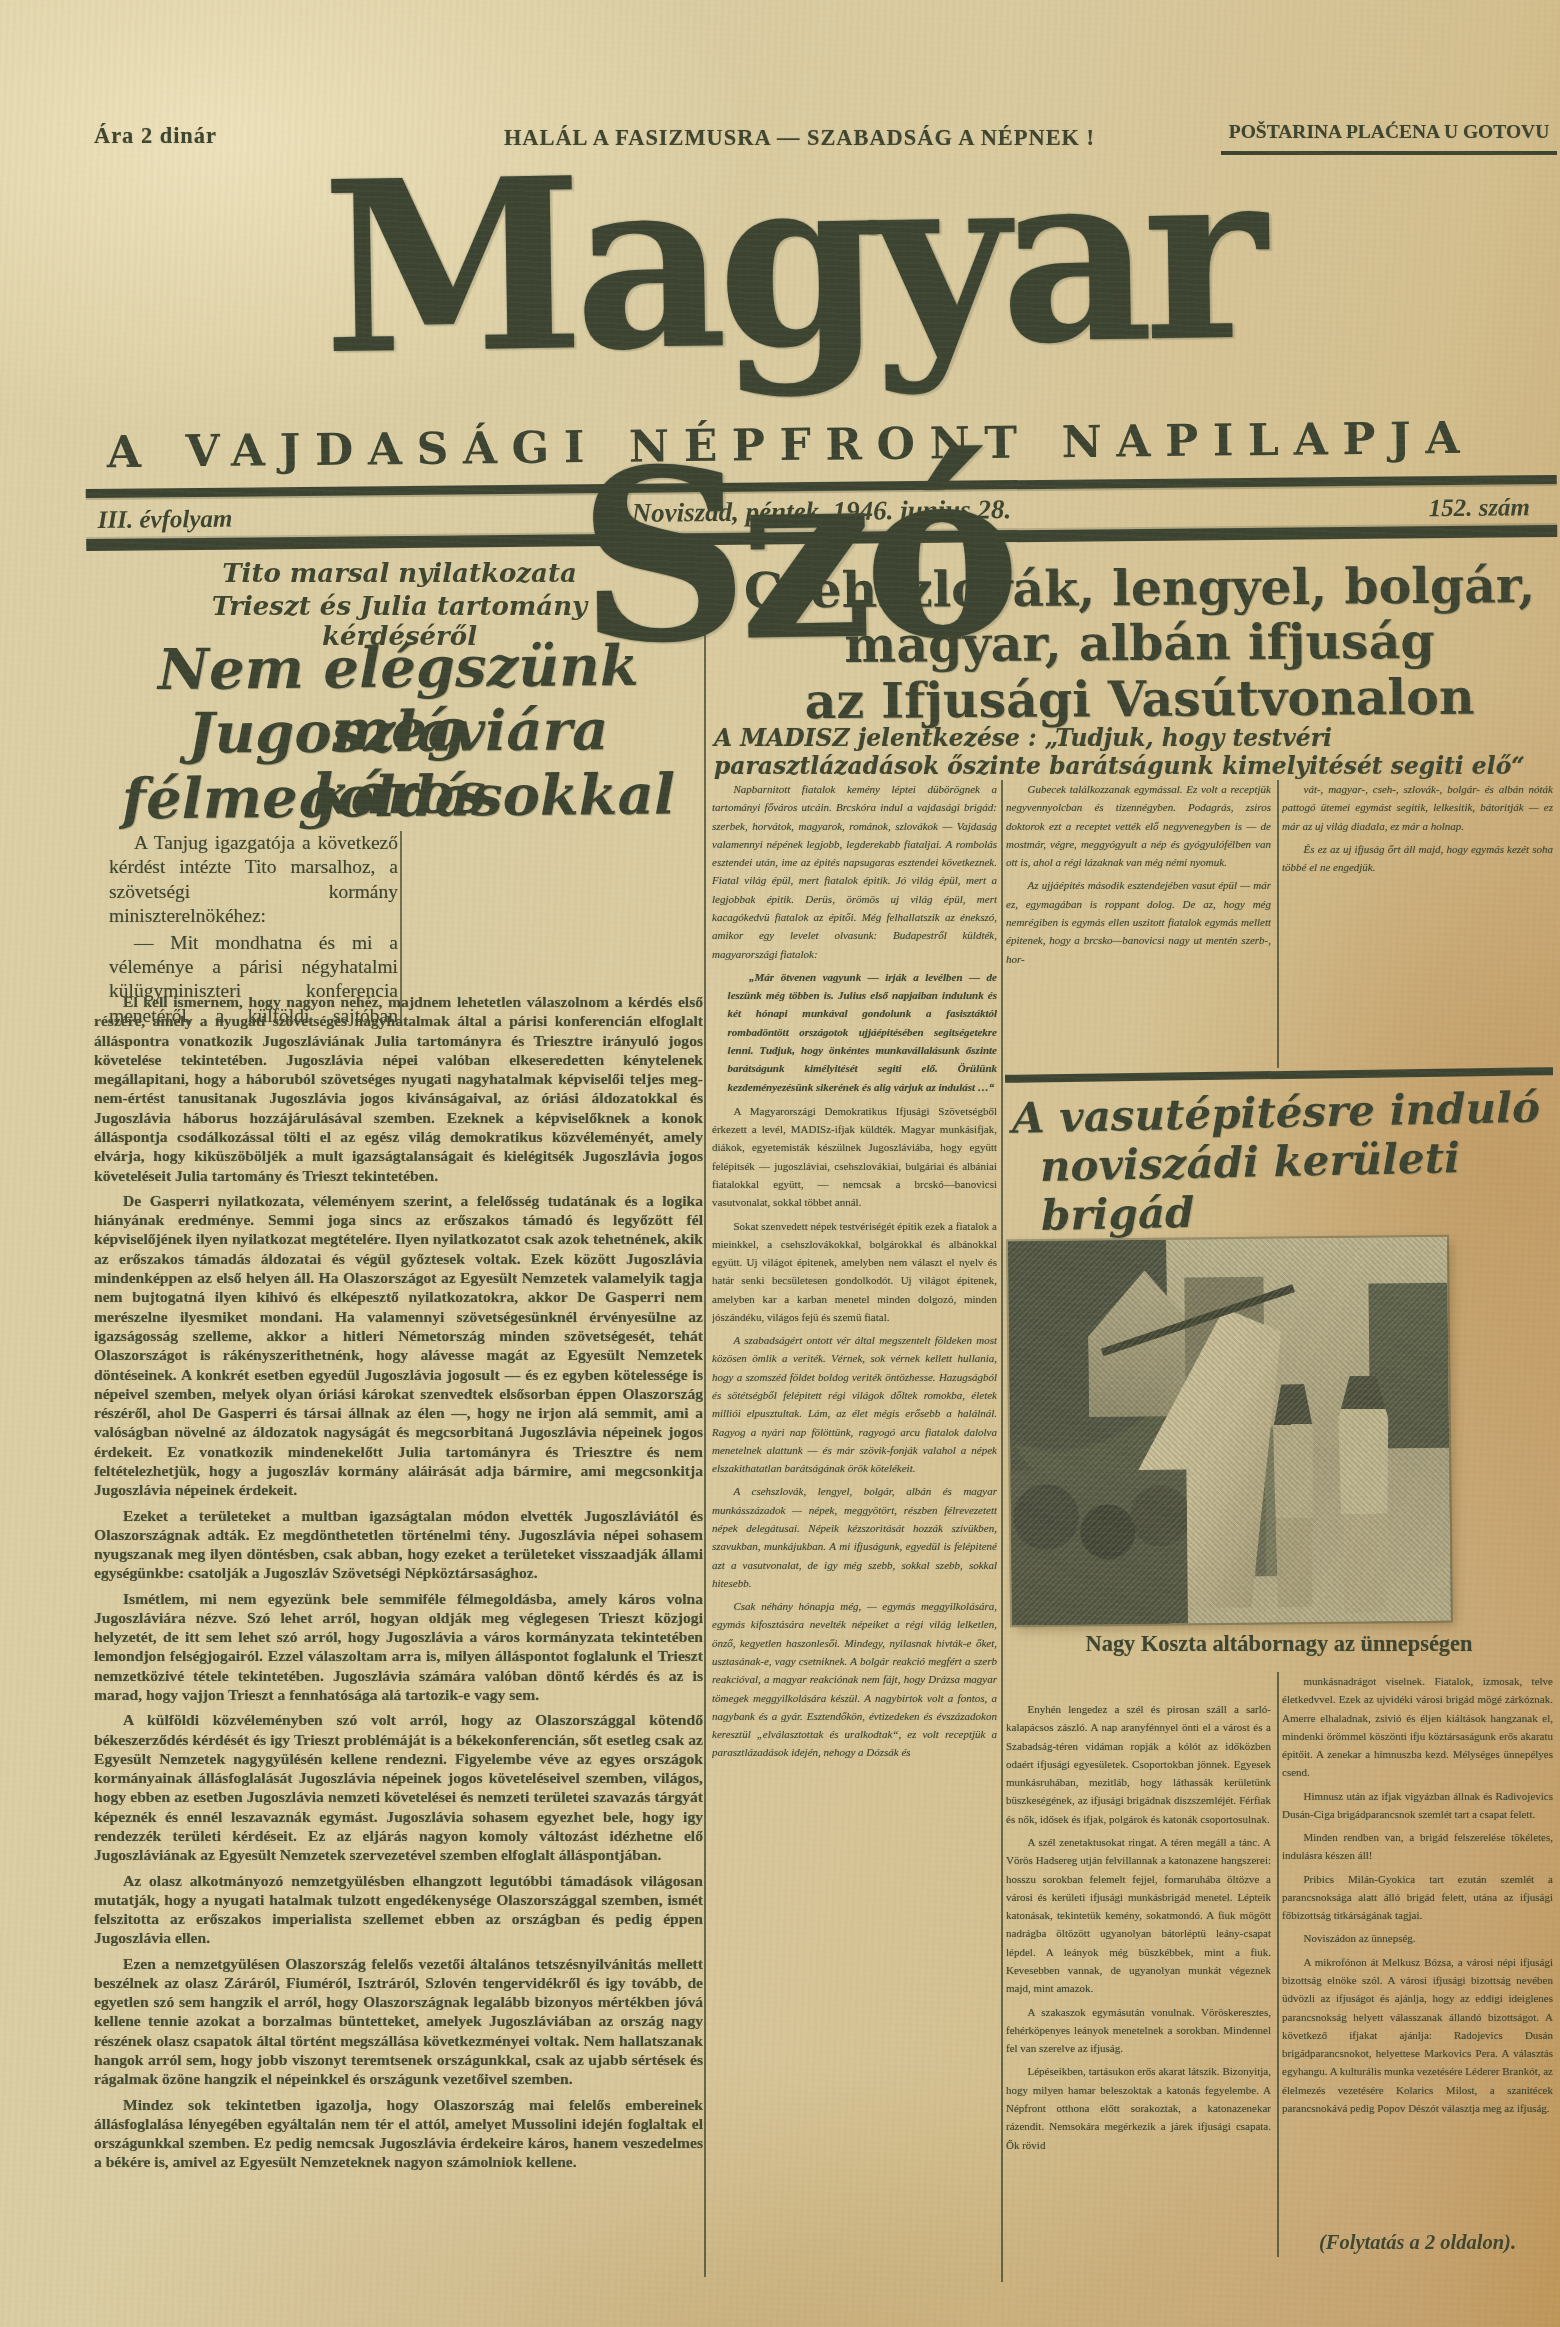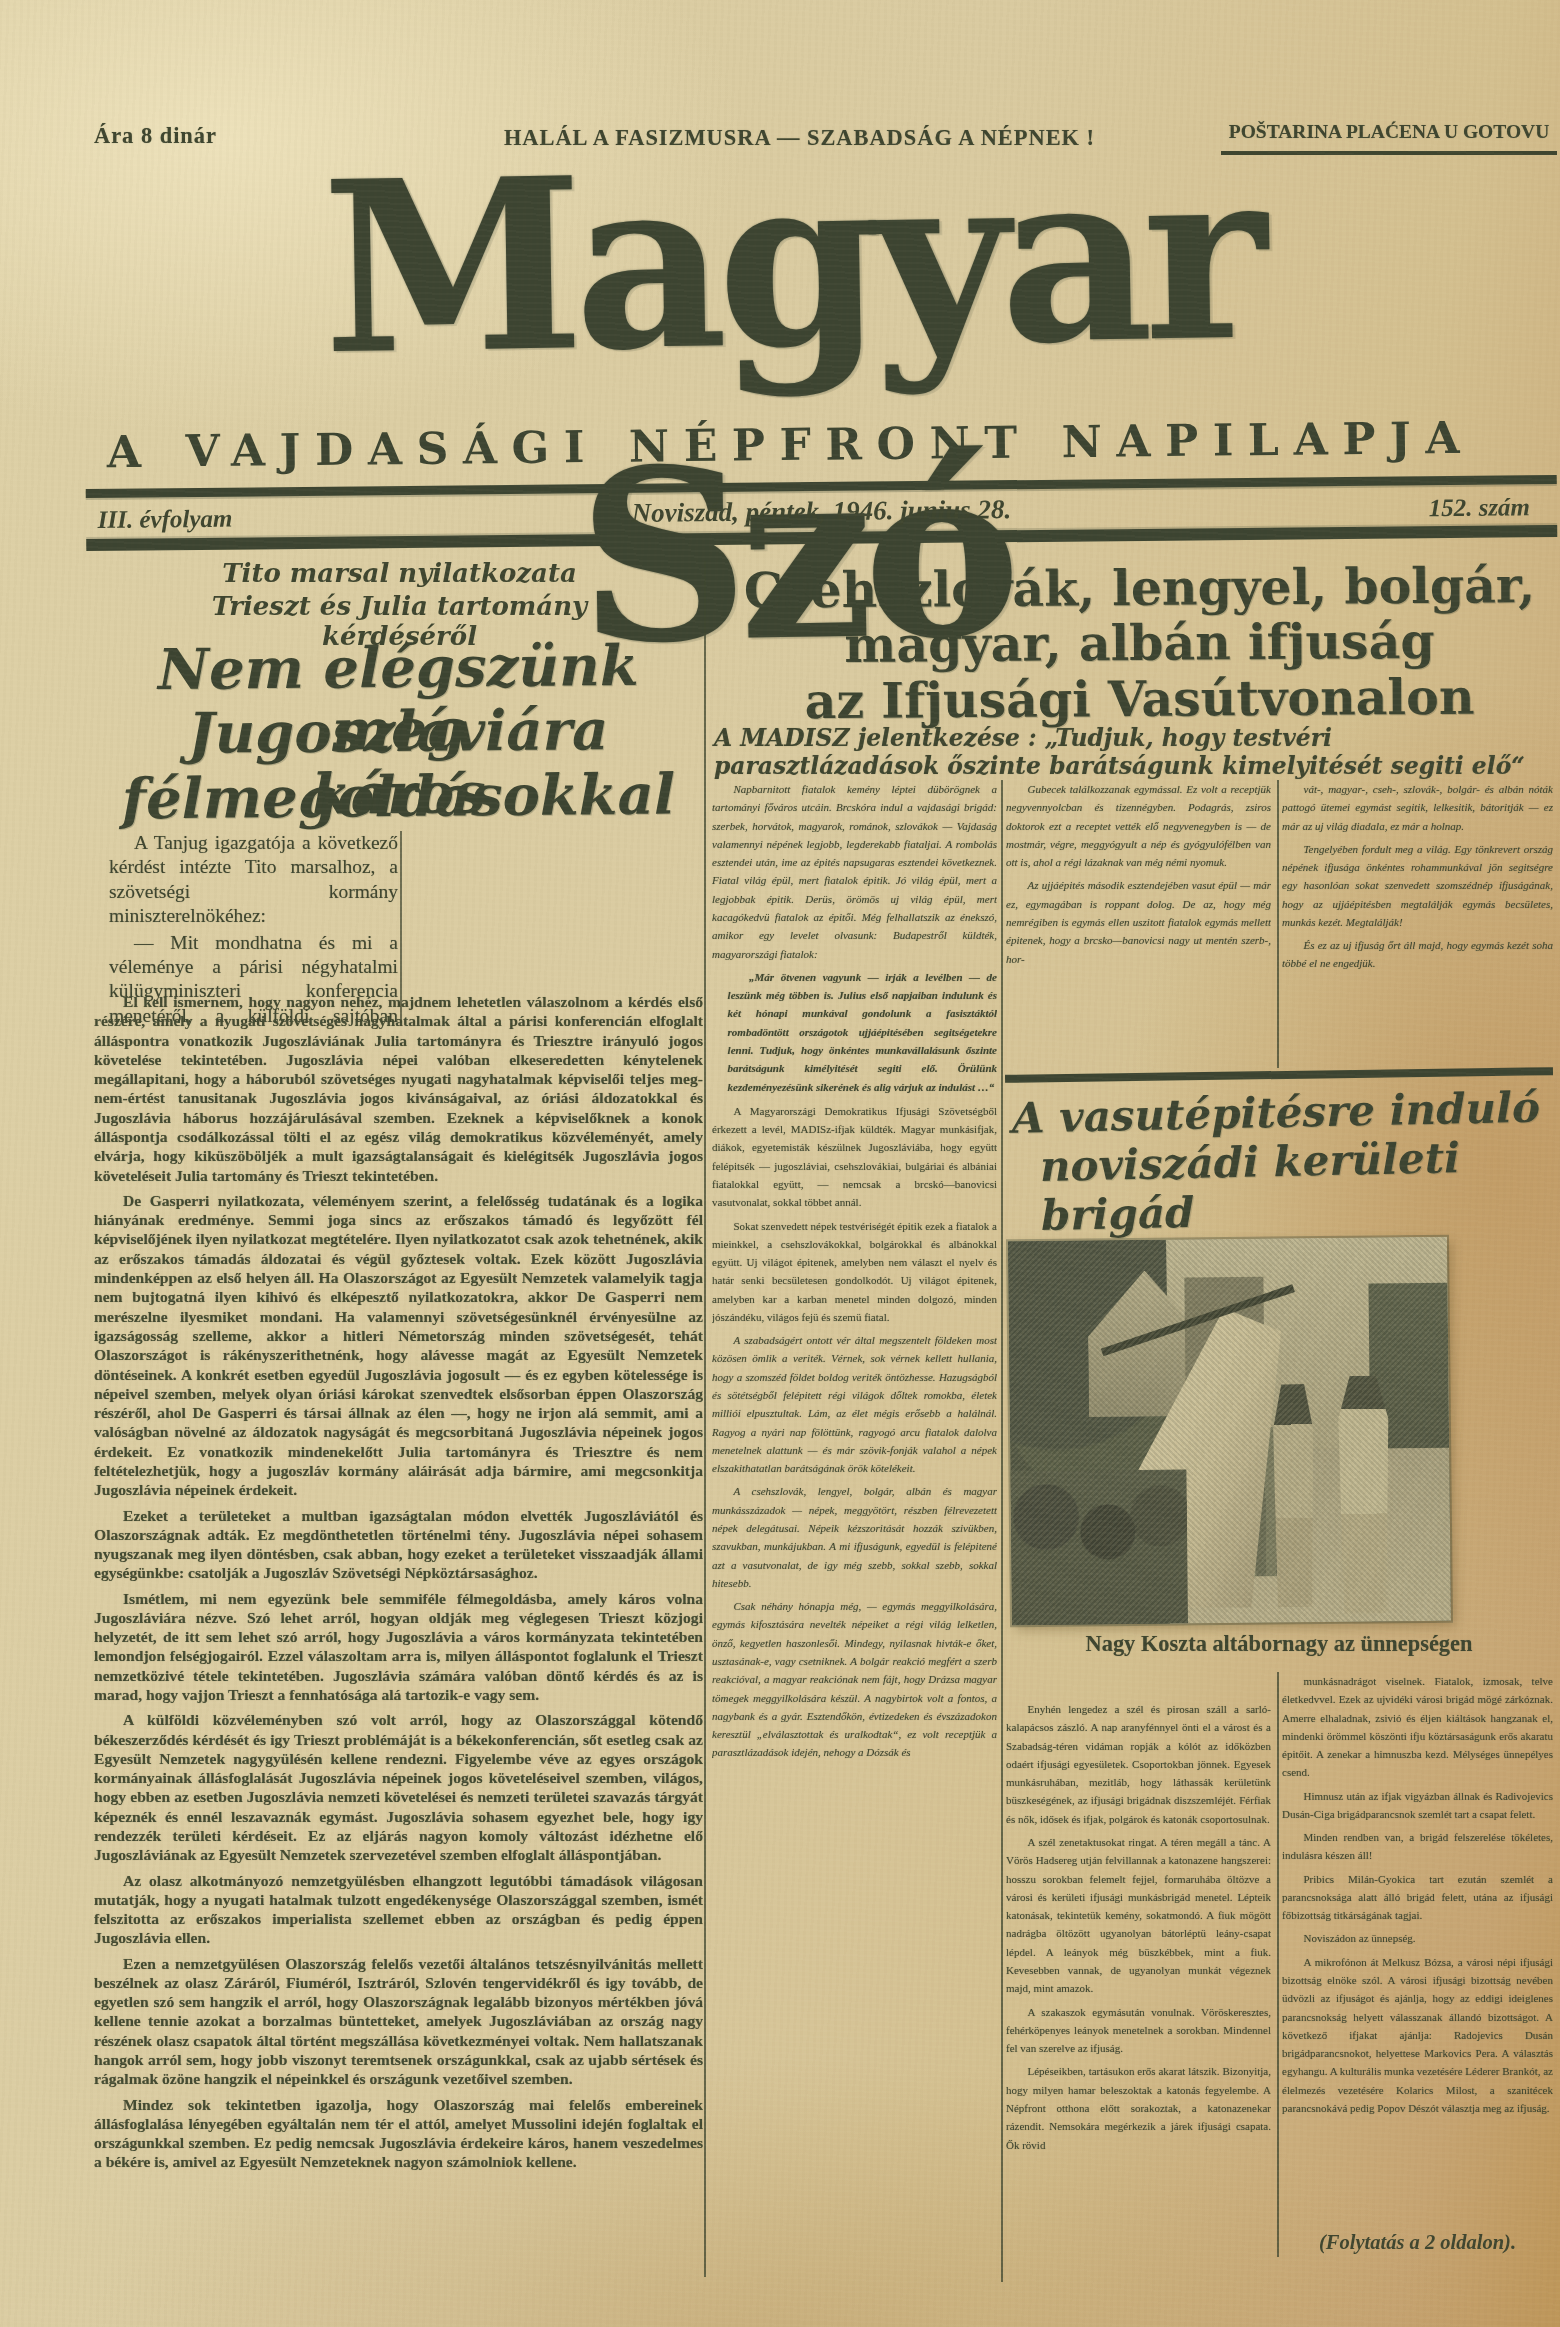--- a/index.html
+++ b/index.html
@@ -114,21 +114,21 @@
     repeating-linear-gradient(45deg, rgba(62,66,50,.14) 0 2px, rgba(0,0,0,0) 2px 3.9px),
     repeating-linear-gradient(-45deg, rgba(220,210,170,.12) 0 2px, rgba(0,0,0,0) 2px 3.9px);}
 
   .hdiv-intro{position:absolute;left:304px;top:0;width:2px;height:195px;background:rgba(62,69,47,.7);}
 </style>
 </head>
 <body>
 
 <div class="paper">
 
-  <div class="abs price smooth">Ára 8 dinár</div>
+  <div class="abs price smooth">Ára 2 dinár</div>
   <div class="abs slogan smooth">HALÁL A FASIZMUSRA — SZABADSÁG A NÉPNEK !</div>
   <div class="abs postage smooth">POŠTARINA PLAĆENA U GOTOVU</div>
 
   <div class="abs masthead">Magyar Szó</div>
   <div class="abs subtitle">A VAJDASÁGI NÉPFRONT NAPILAPJA</div>
 
   <div class="abs dateband">
     <div class="rule-top"></div>
     <div class="vol">III. évfolyam</div>
     <div class="dateline">Noviszád, péntek, 1946. junius 28.</div>
@@ -181,21 +181,20 @@
     <p class="ital">Csak néhány hónapja még, — egymás meggyilkolására, egymás kifosztására nevelték népeiket a régi világ lelketlen, önző, kegyetlen haszonlesői. Mindegy, nyilasnak hivták-e őket, usztasának-e, vagy csetniknek. A bolgár reakció megfért a szerb reakcióval, a magyar reakciónak nem fájt, hogy Drázsa magyar tömegek meggyilkolására készül. A nagybirtok volt a fontos, a nagybank és a gyár. Esztendőkön, évtizedeken és évszázadokon keresztül „elválasztottak és uralkodtak“, ez volt receptjük a parasztlázadások idején, nehogy a Dózsák és</p>
   </div>
 
   <div class="abs c3t newscol smooth">
     <p class="ital">Gubecek találkozzanak egymással. Ez volt a receptjük negyvennyolcban és tizennégyben. Podagrás, zsiros doktorok ezt a receptet vették elő negyvenegyben is — de mostmár, végre, meggyógyult a nép és gyógyulófélben van ott is, ahol a régi lázaknak van még némi nyomuk.</p>
     <p class="ital">Az ujjáépités második esztendejében vasut épül — már ez, egymagában is roppant dolog. De az, hogy még nemrégiben is egymás ellen uszitott fiatalok egymás mellett épitenek, hogy a brcsko—banovicsi nagy ut mentén szerb-, hor-</p>
   </div>
 
   <div class="abs c4t newscol smooth">
     <p class="ital">vát-, magyar-, cseh-, szlovák-, bolgár- és albán nóták pattogó ütemei egymást segitik, lelkesitik, bátoritják — ez már az uj világ diadala, ez már a holnap.</p>
-    <p class="ital">Tengelyében fordult meg a világ. Egy tönkrevert ország népének ifjusága önkéntes rohammunkával jön segitségre egy hasonlóan sokat szenvedett szomszédnép ifjuságának, hogy az ujjáépitésben megtalálják egymás becsületes, munkás kezét. Megtalálják!</p>
     <p class="ital">És ez az uj ifjuság őrt áll majd, hogy egymás kezét soha többé el ne engedjük.</p>
   </div>
 
   <div class="abs rule2"></div>
   <div class="abs a3-head">
     <div>A vasutépitésre induló</div>
     <div class="l2">noviszádi kerületi brigád</div>
     <div class="l3">disz-szemléje Noviszádon</div>
   </div>
 

